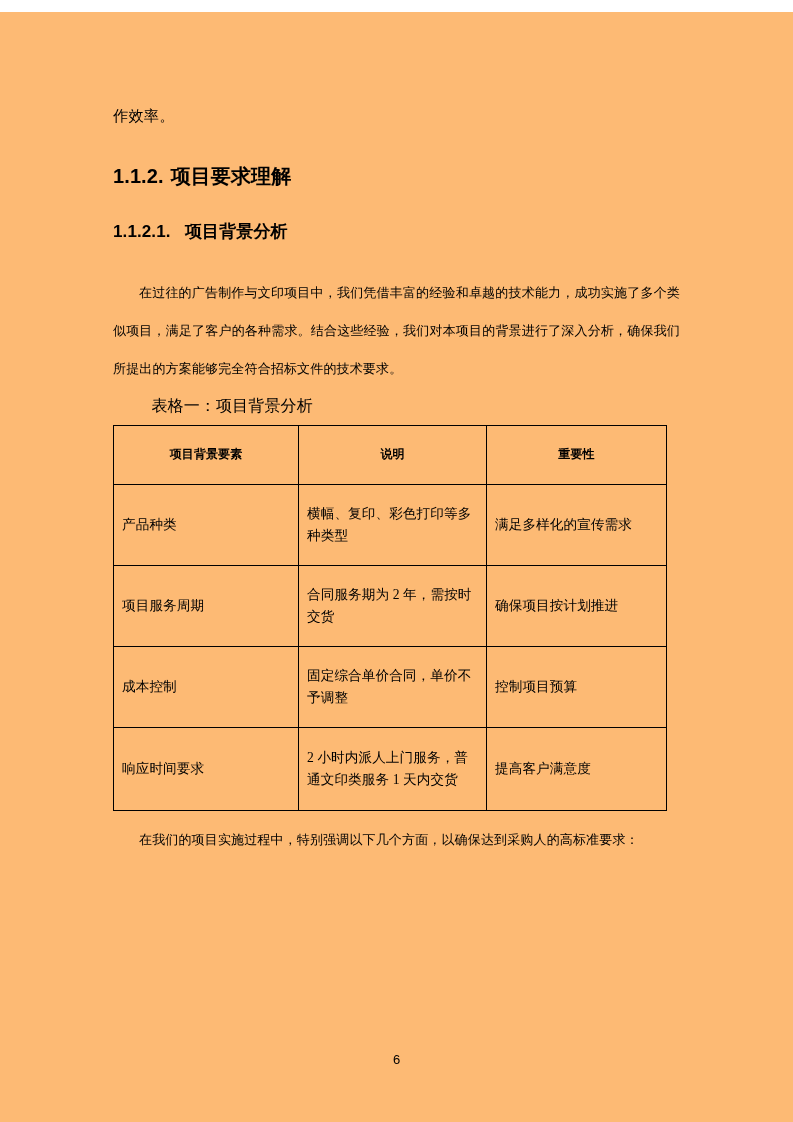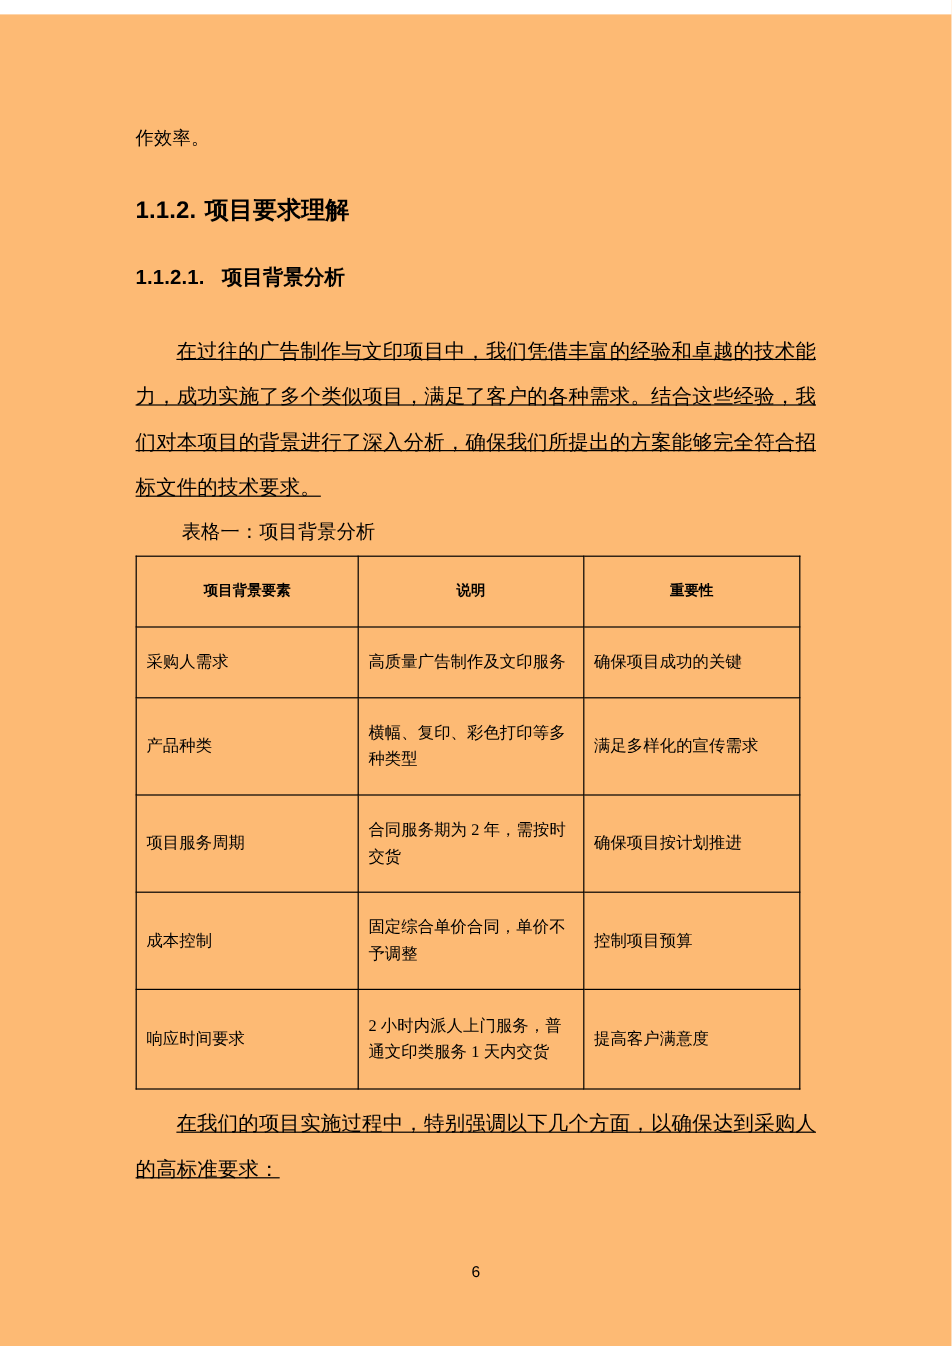--- a/index.html
+++ b/index.html
@@ -31,28 +31,27 @@
   
   .body-line {
     font-size: 15.2px;
     line-height: 1.05;
     letter-spacing: 0.2px;
     margin: 0 0 2px 0;
     text-align: justify;
   }
 
   .para {
-    font-size: 17px;
+    font-size: 13px;
     line-height: 38px;
     letter-spacing: 0.15px;
     margin: 0;
     text-align: justify;
     text-justify: inter-ideograph;
     text-indent: 2em;
-    text-decoration: underline;
   }
 
   
   .h2 {
     font-family: "Liberation Sans", "DejaVu Sans", sans-serif;
     font-weight: bold;
     font-size: 20px;
     line-height: 1.2;
     margin: 0;
     letter-spacing: 0.1px;
@@ -177,25 +176,20 @@
         <col class="col-c">
       </colgroup>
       <thead>
         <tr>
           <th>项目背景要素</th>
           <th>说明</th>
           <th>重要性</th>
         </tr>
       </thead>
       <tbody>
-        <tr class="row-1">
-          <td>采购人需求</td>
-          <td>高质量广告制作及文印服务</td>
-          <td>确保项目成功的关键</td>
-        </tr>
         <tr class="row-2">
           <td>产品种类</td>
           <td>横幅、复印、彩色打印等多种类型</td>
           <td>满足多样化的宣传需求</td>
         </tr>
         <tr class="row-4">
           <td>项目服务周期</td>
           <td>合同服务期为 2 年，需按时交货</td>
           <td>确保项目按计划推进</td>
         </tr>

